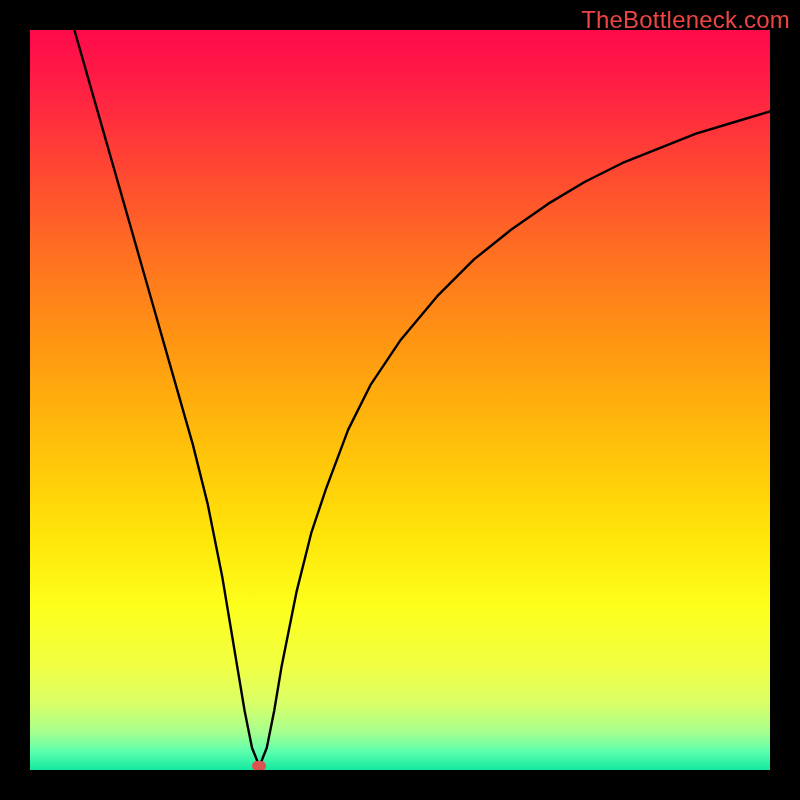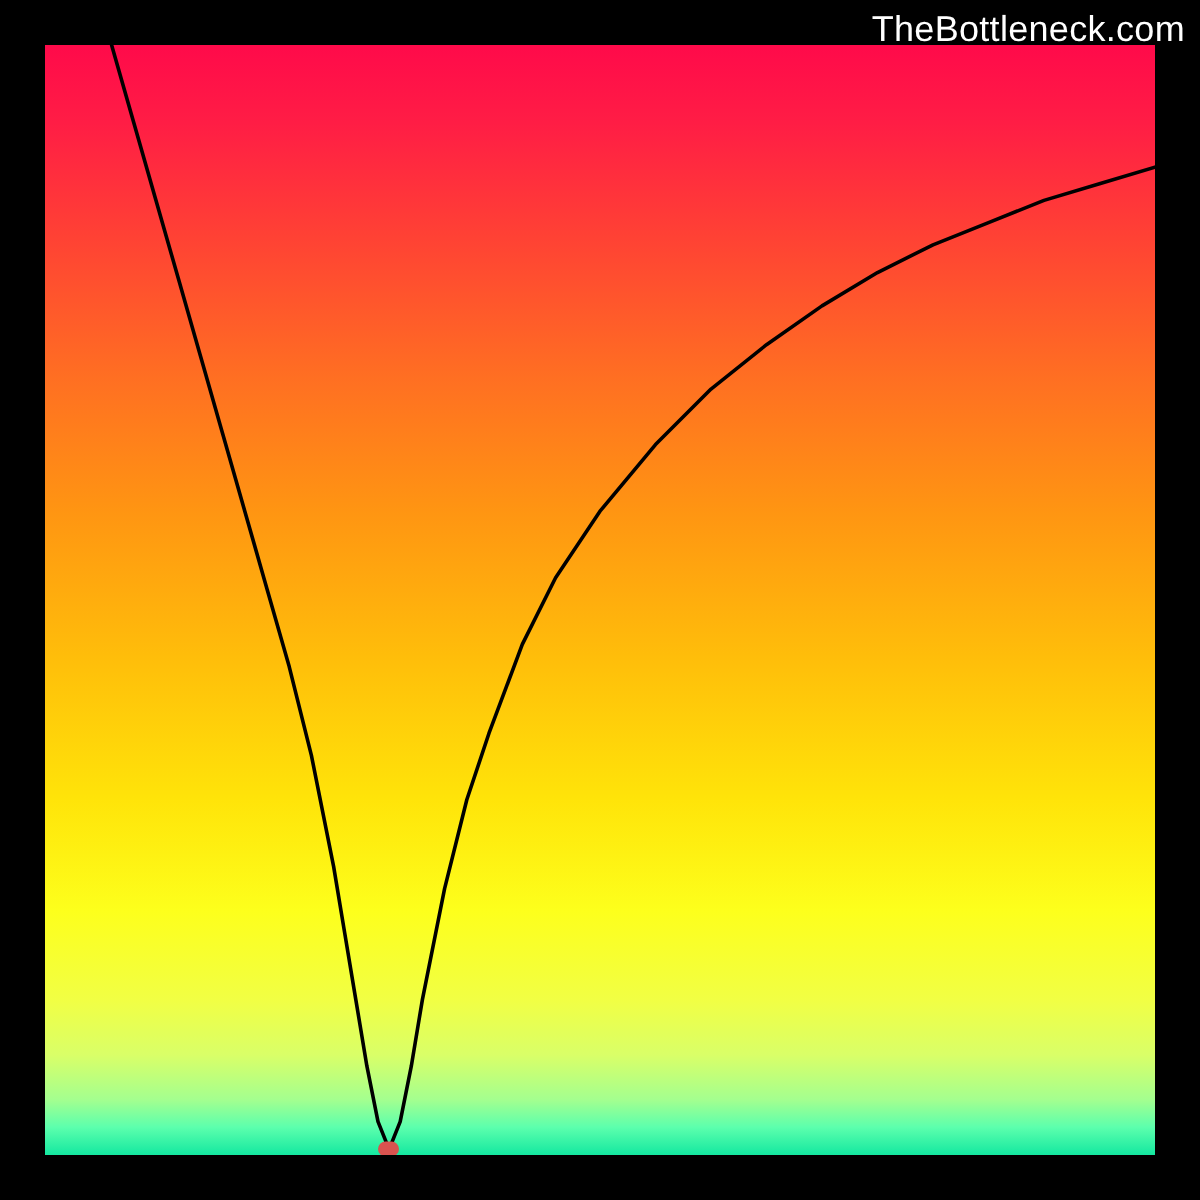--- a/index.html
+++ b/index.html
@@ -28,21 +28,21 @@
     overflow: hidden;
   }
   .gradient {
     position: absolute;
     left: 0; top: 0; right: 0; bottom: 0;
   }
   .watermark {
     position: absolute;
     top: 6px;
     right: 10px;
-    color: #ffffff;
+    color: #ef4444;
     font-size: 24px;
     font-weight: 500;
     letter-spacing: 0.2px;
     user-select: none;
   }
   svg.curve {
     position: absolute;
     left: 0; top: 0;
     width: 740px;
     height: 740px;

